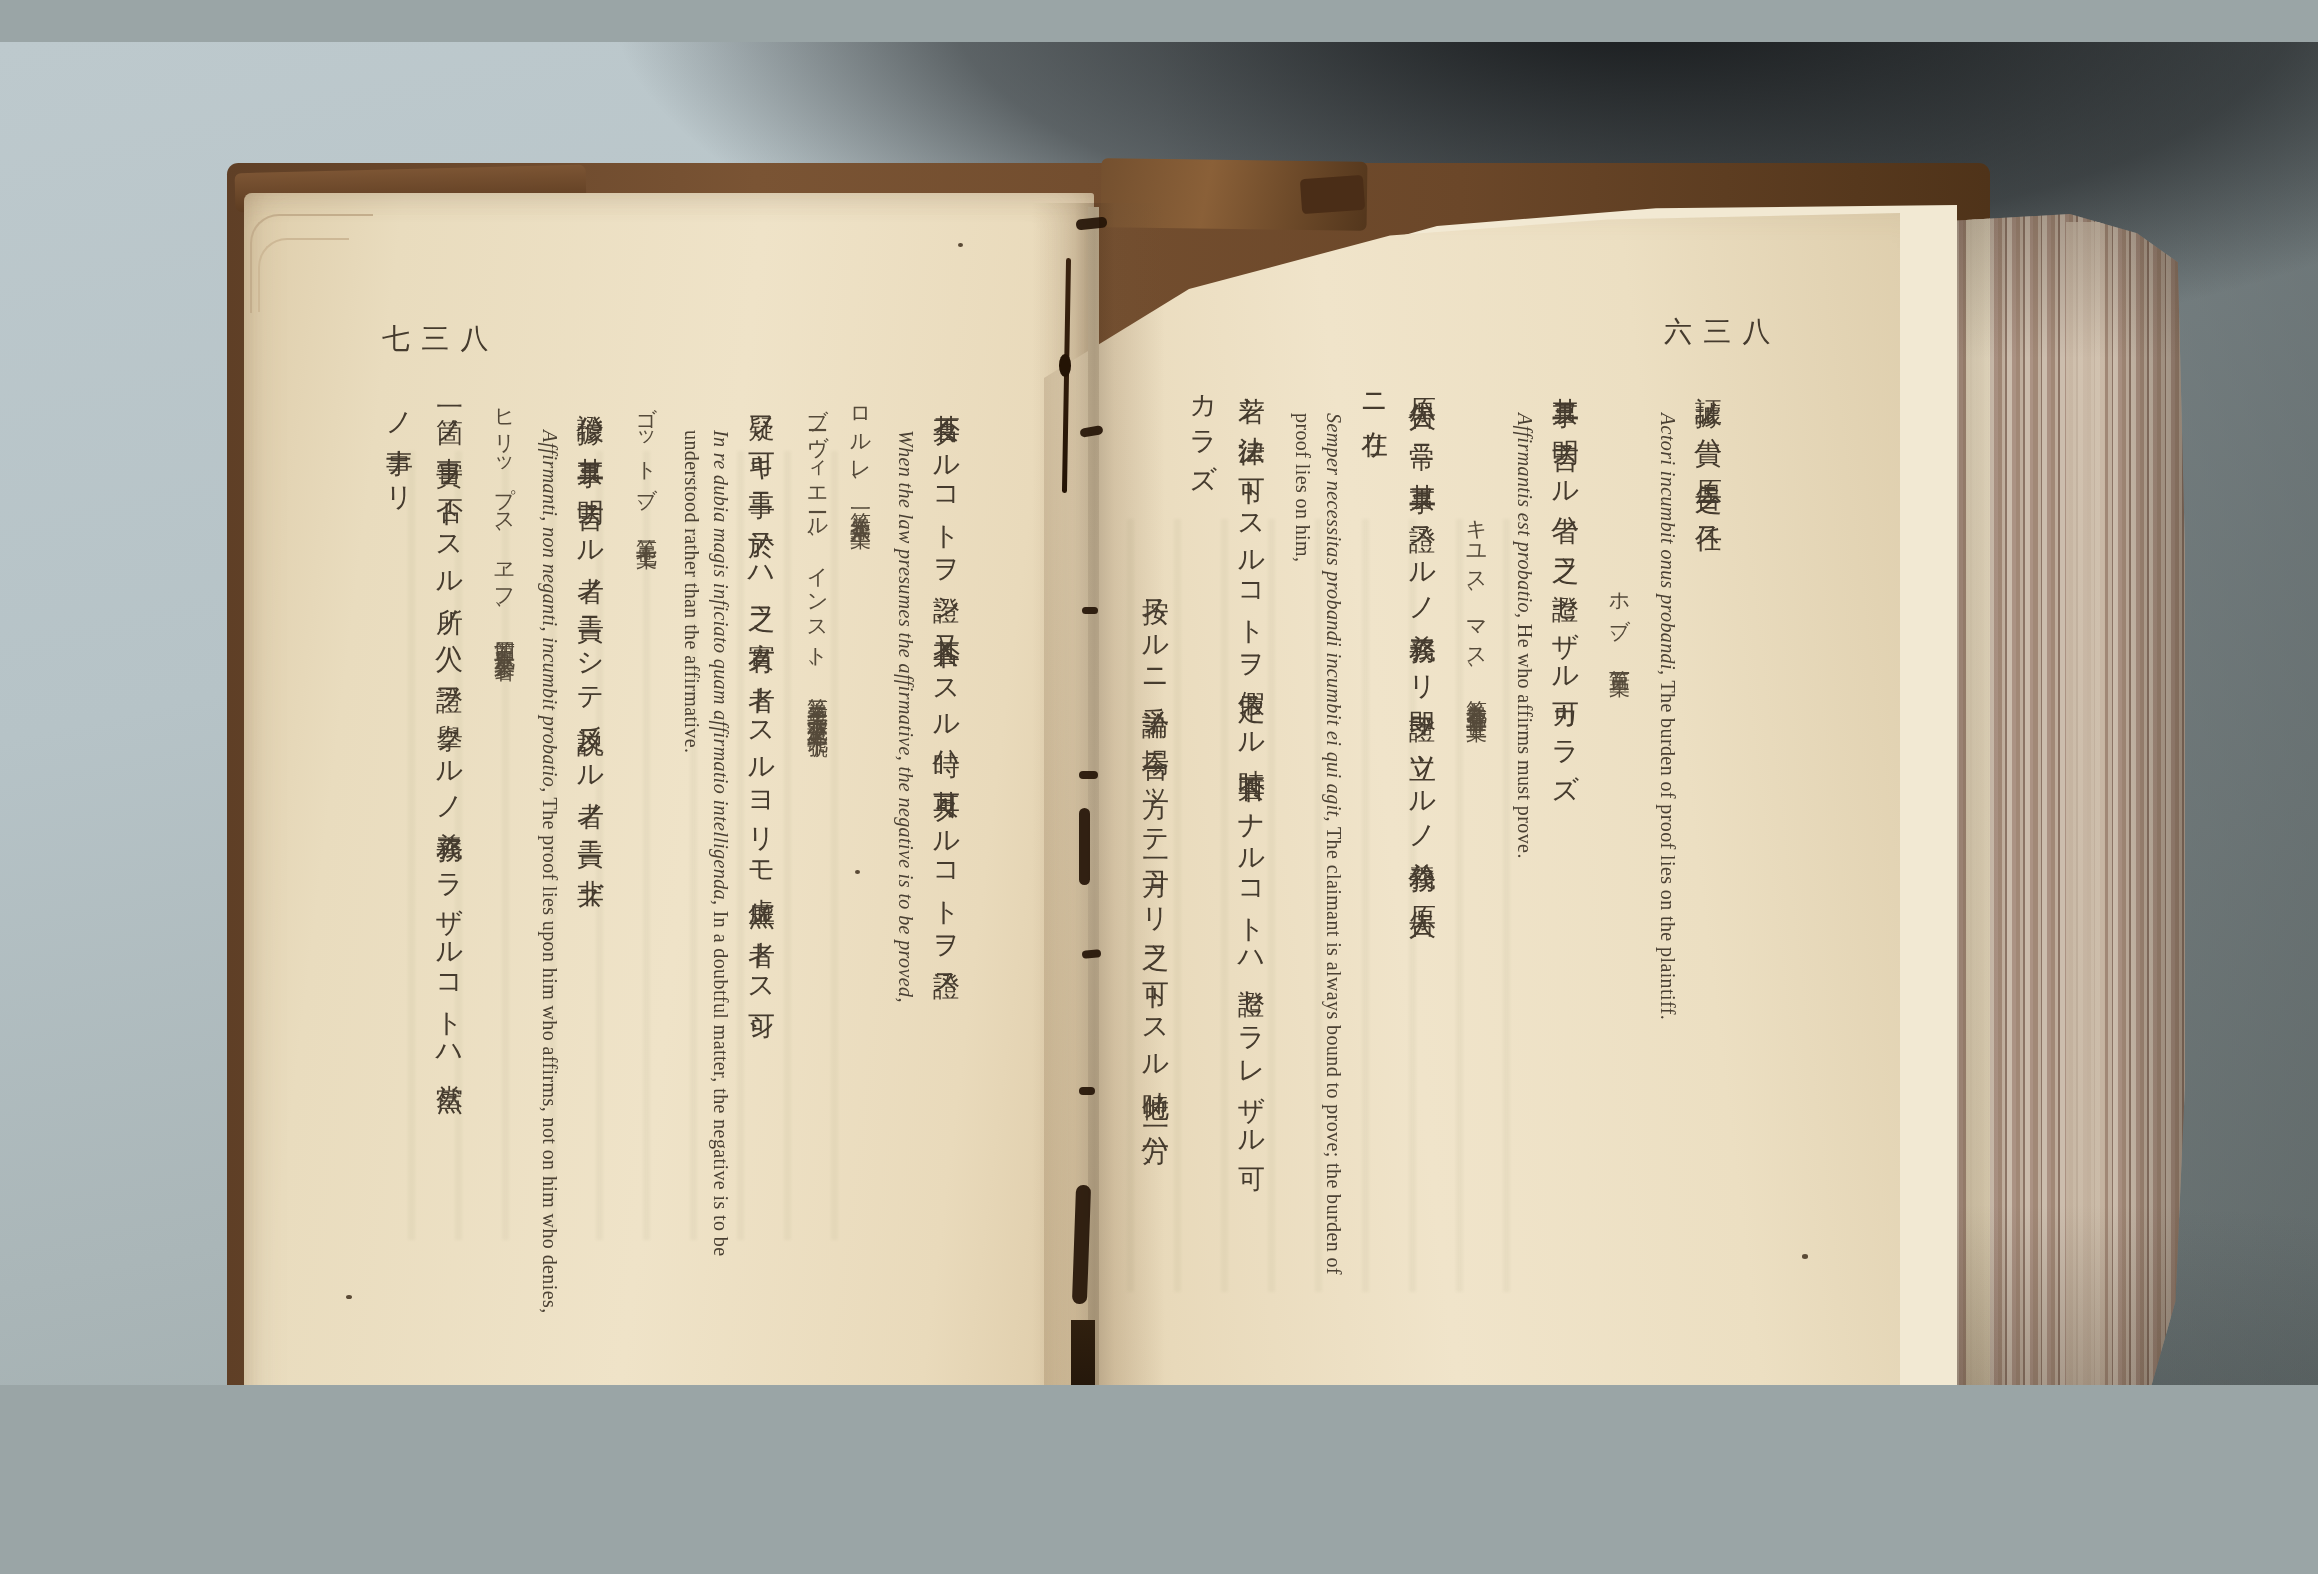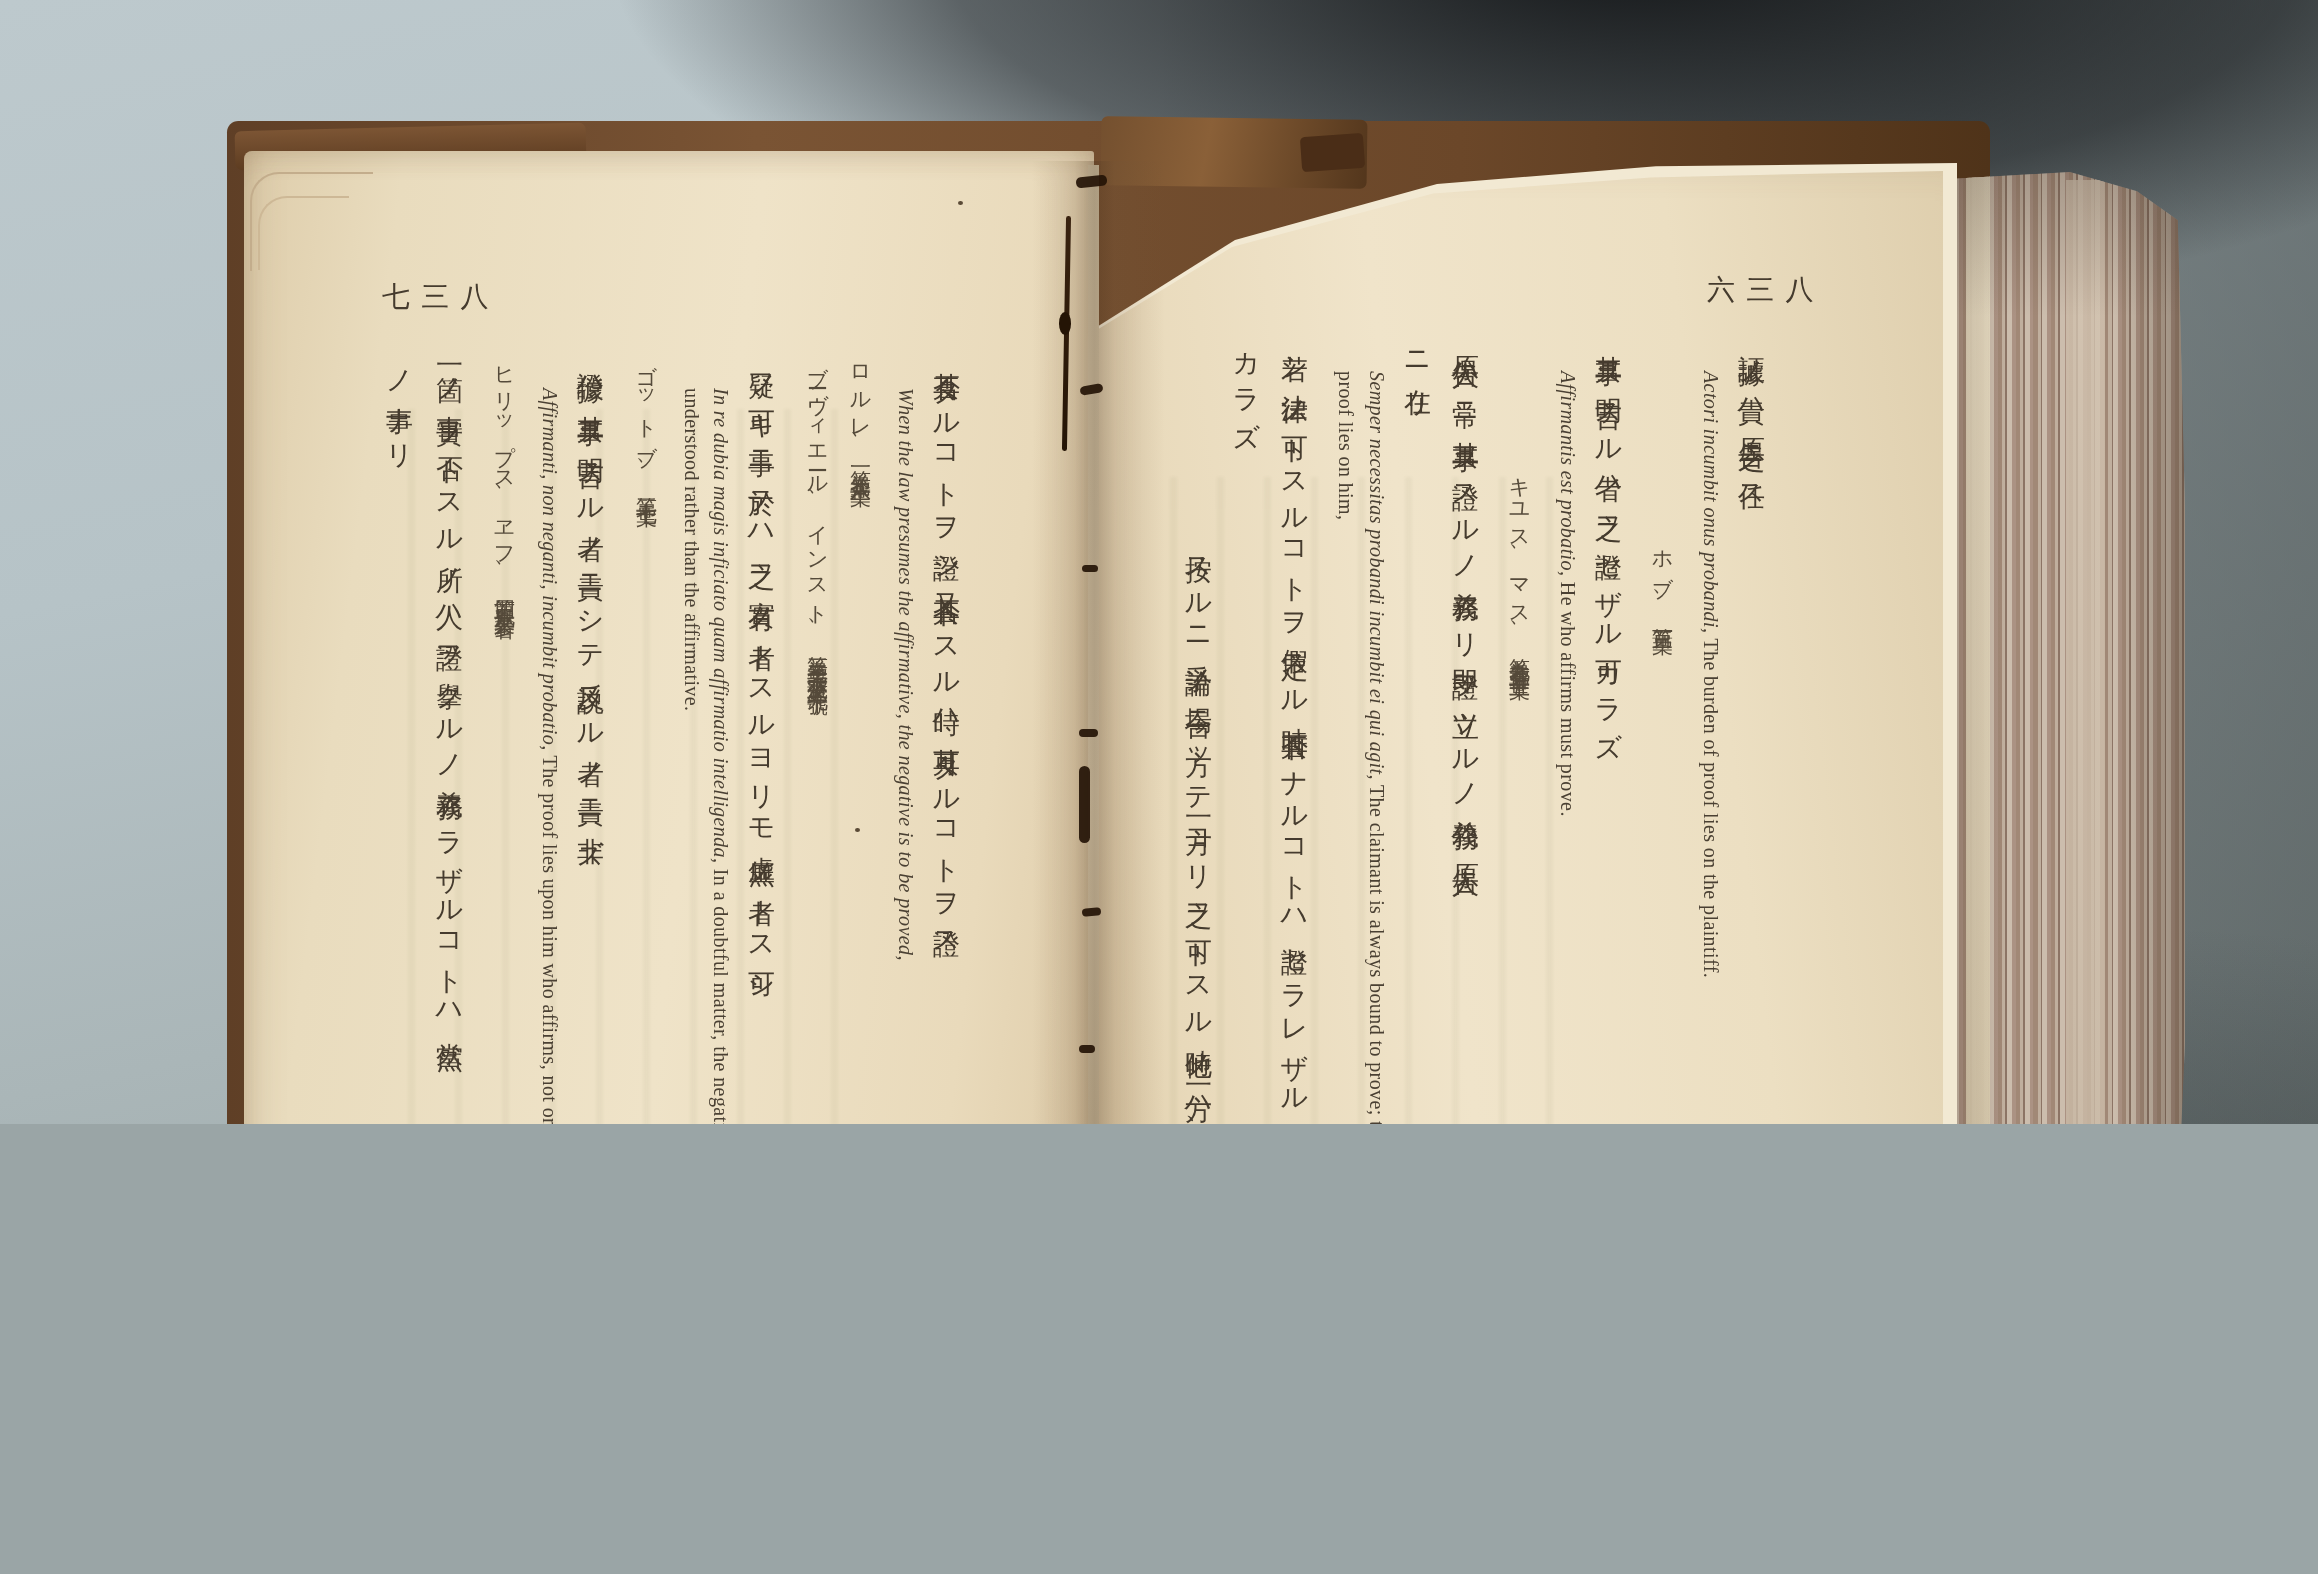--- a/index.html
+++ b/index.html
@@ -1,18 +1,18 @@
 <!DOCTYPE html>
 <html style="font-size:13px"><head>
 <meta charset="utf-8">
 <style>
   html,body{margin:0;padding:0;background:#9aa5a6;}
-  .scene{position:relative;width:2319px;height:1124px;overflow:hidden;
+  .scene{position:relative;width:2319px;height:1343px;overflow:hidden;
     background:linear-gradient(168deg,#bdc9cd 0%,#b6c3c7 38%,#aab6b8 68%,#9ba6a6 100%);
-    font-family:"Liberation Serif","DejaVu Serif",serif;}
+    font-family:"Liberation Serif","DejaVu Serif",serif;margin-top:42px;}
   
   .bg-right{position:absolute;inset:0;background:linear-gradient(to right,rgba(52,60,60,0) 50%,rgba(52,60,60,.30) 70%,rgba(56,63,63,.48) 84%,rgba(50,57,57,.55) 100%);}
   .bg-top{position:absolute;inset:0;background:radial-gradient(1409px 515px at 70% -48px,rgba(14,16,18,.95) 0%,rgba(14,16,18,.55) 48%,rgba(14,16,18,0) 72%);}
   .bg-bottom{position:absolute;inset:0;background:radial-gradient(1530px 419px at 85% 108%,rgba(42,48,50,.35) 0%,rgba(42,48,50,0) 70%);}
 
   
   .book-shadow{position:absolute;left:290px;top:1417px;width:1876px;height:89px;
     background:radial-gradient(50% 50% at 50% 40%,rgba(32,37,40,.55),rgba(32,37,40,0) 72%);filter:blur(6.4px);}
   .cover{position:absolute;left:227px;top:121px;width:1763px;height:1322px;border-radius:11.3px;
     background:linear-gradient(90deg,#5f3f26,#7a5434 30%,#6b4729 70%,#4f3319);}
@@ -38,21 +38,21 @@
     background:linear-gradient(to right,rgba(92,70,52,.30),rgba(92,70,52,0) 25%,rgba(92,70,52,0) 70%,rgba(60,46,34,.35) 100%),
                linear-gradient(to bottom,rgba(60,46,34,.25),rgba(60,46,34,0) 12%,rgba(60,46,34,0) 82%,rgba(60,46,34,.30));
     clip-path:polygon(0 .6%,52% 0,80% 1.6%,97% 4%,100% 28%,100% 72%,96% 90%,86% 97%,46% 100%,0 99%);}
 
   
   .page{position:absolute;color:#463c2f;}
   .page.left{left:244px;top:151px;width:850px;height:1262px;border-radius:8px 3.2px 3.2px 8px;
     background:linear-gradient(97deg,#decdab 0%,#e9dcbe 16%,#efe3c8 52%,#e9dabb 82%,#dcc9a6 100%);
     box-shadow:inset -27px 0 48px -22.5px rgba(110,80,50,.30),inset 21px 0 40px -21px rgba(120,90,60,.28),
                inset 0 -21px 40px -22.5px rgba(120,90,60,.24),inset 0 19.3px 32px -21px rgba(120,90,60,.18);}
-  .page.right{left:1087px;top:171px;width:856px;height:1249px;
+  .page.right{left:1044px;top:171px;width:856px;height:1249px;
     background:linear-gradient(263deg,#dfcfae 0%,#ecdfc2 28%,#f0e4ca 58%,#e8d9ba 86%,#dbc8a4 100%);
     clip-path:polygon(0 165px,145px 76px,346px 22.5px,564px 6.4px,100% 0,100% 1224px,499px 1240px,32px 1248px,0 1206px);
     box-shadow:inset 27px 0 48px -22.5px rgba(110,80,50,.30);}
   .under-leaf{position:absolute;left:1092px;top:163px;width:865px;height:1256px;background:#f2e9d3;
     clip-path:polygon(0 167px,143px 77px,345px 21px,564px 3.2px,100% 0,100% 1229px,499px 1246px,32px 1254px,0 1209px);}
   .corner-line{position:absolute;border:0 solid #c3ad8c;border-top-width:2.4px;border-left-width:2.4px;border-radius:29px 0 0 0;}
   .cl1{left:250px;top:172px;width:121px;height:97px;}
   .cl2{left:258px;top:196px;width:89px;height:72px;border-color:#cdb896;}
   .spine-shade{position:absolute;left:1032px;top:161px;width:133px;height:1261px;
     background:linear-gradient(to right,rgba(120,90,60,0) 0%,rgba(115,85,55,.16) 32%,rgba(70,48,28,.26) 47%,rgba(115,85,55,.18) 62%,rgba(120,90,60,0) 100%);}

